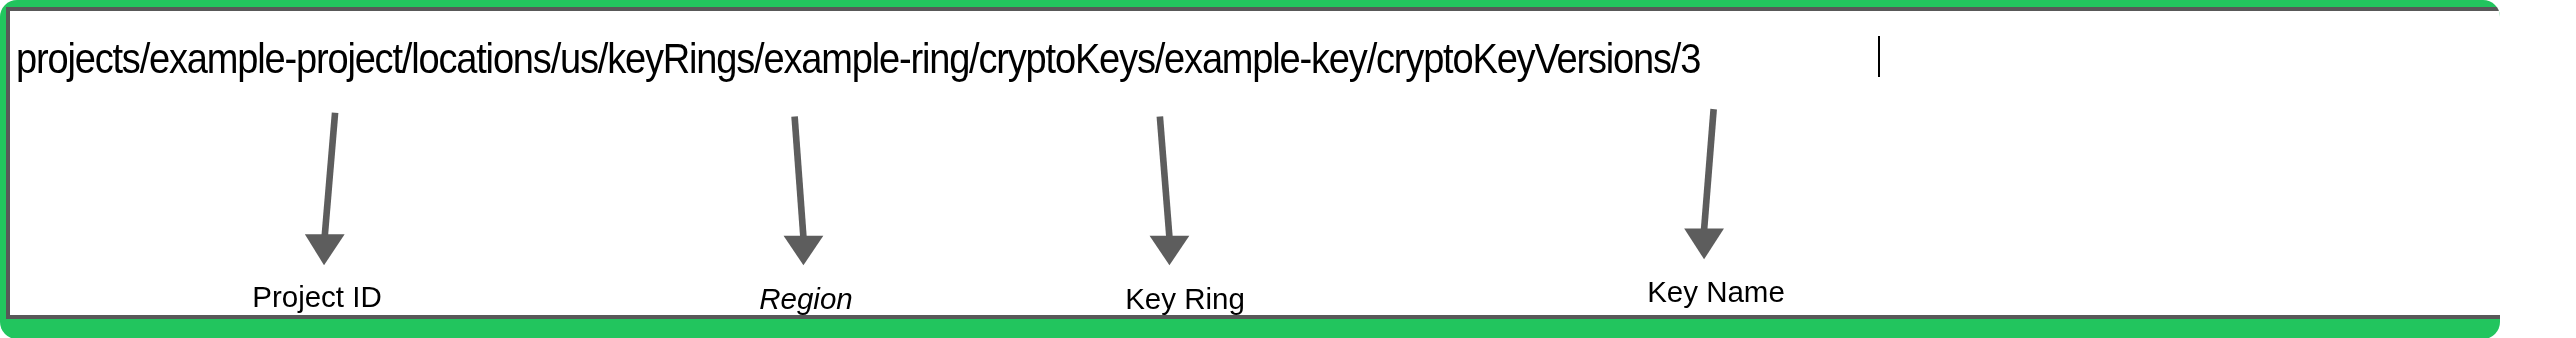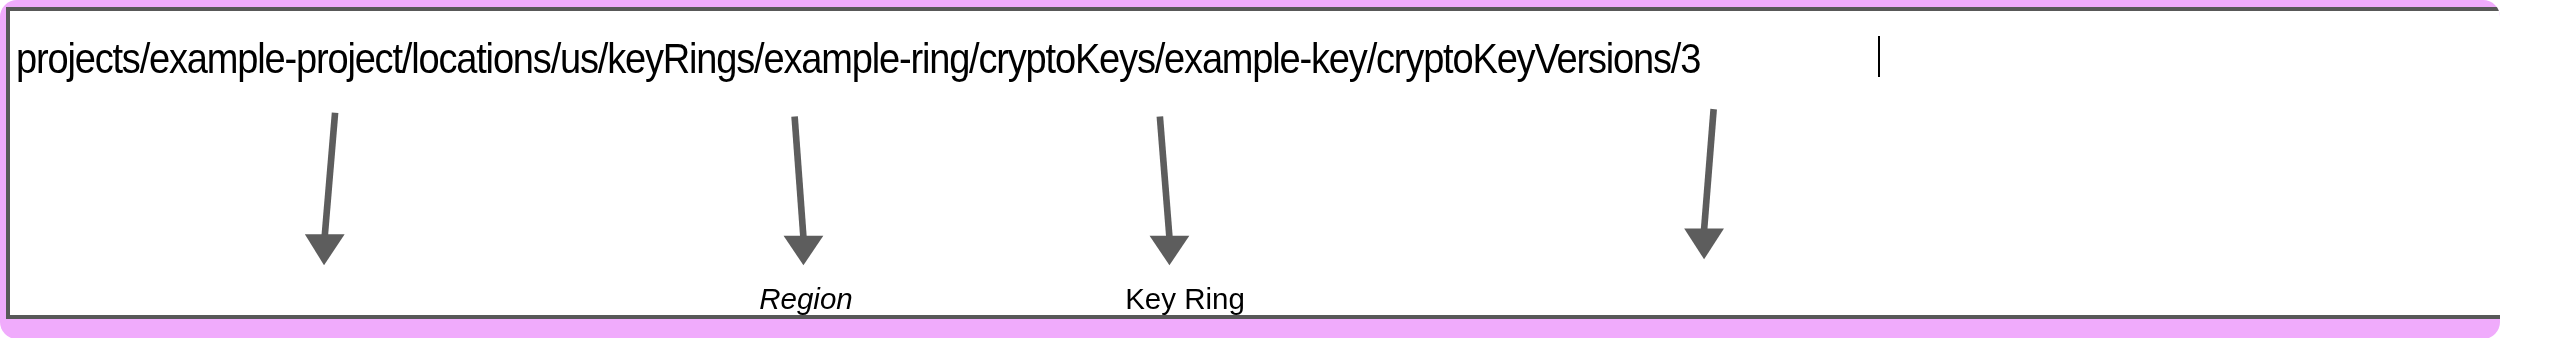--- a/index.html
+++ b/index.html
@@ -7,21 +7,21 @@
     padding: 0;
     background: #ffffff;
   }
   body {
     font-family: "Liberation Sans", sans-serif;
   }
   #canvas {
     position: relative;
     width: 2500px;
     height: 339px;
-    background: #f0abfc;
+    background: #22c55e;
     overflow: hidden;
     border-radius: 17px;
   }
   
   #frame {
     position: absolute;
     left: 5.9px;
     top: 7.4px;
     width: 2555px;
     height: 312px;
@@ -101,20 +101,22 @@
     <g>
       <line x1="1575" y1="158" x2="1588" y2="322" stroke="#5d5d5d" stroke-width="9"></line>
       <polygon points="1561,320 1615,320 1588,360" fill="#5d5d5d"></polygon>
     </g>
     <g>
       <line x1="2327" y1="148" x2="2314" y2="312" stroke="#5d5d5d" stroke-width="9"></line>
       <polygon points="2287,310 2341,310 2314,352" fill="#5d5d5d"></polygon>
     </g>
   </svg>
 
+  <div class="annotation-label" style="left:317px; top:282px;">Project ID</div>
 
   <div class="annotation-label" style="left:806px; top:284px;font-style:italic;">Region</div>
 
   <div class="annotation-label" style="left:1185px; top:284px;">Key Ring</div>
 
+  <div class="annotation-label" style="left:1716px; top:277px;">Key Name</div>
 
 </div>
 
 
 </body></html>

